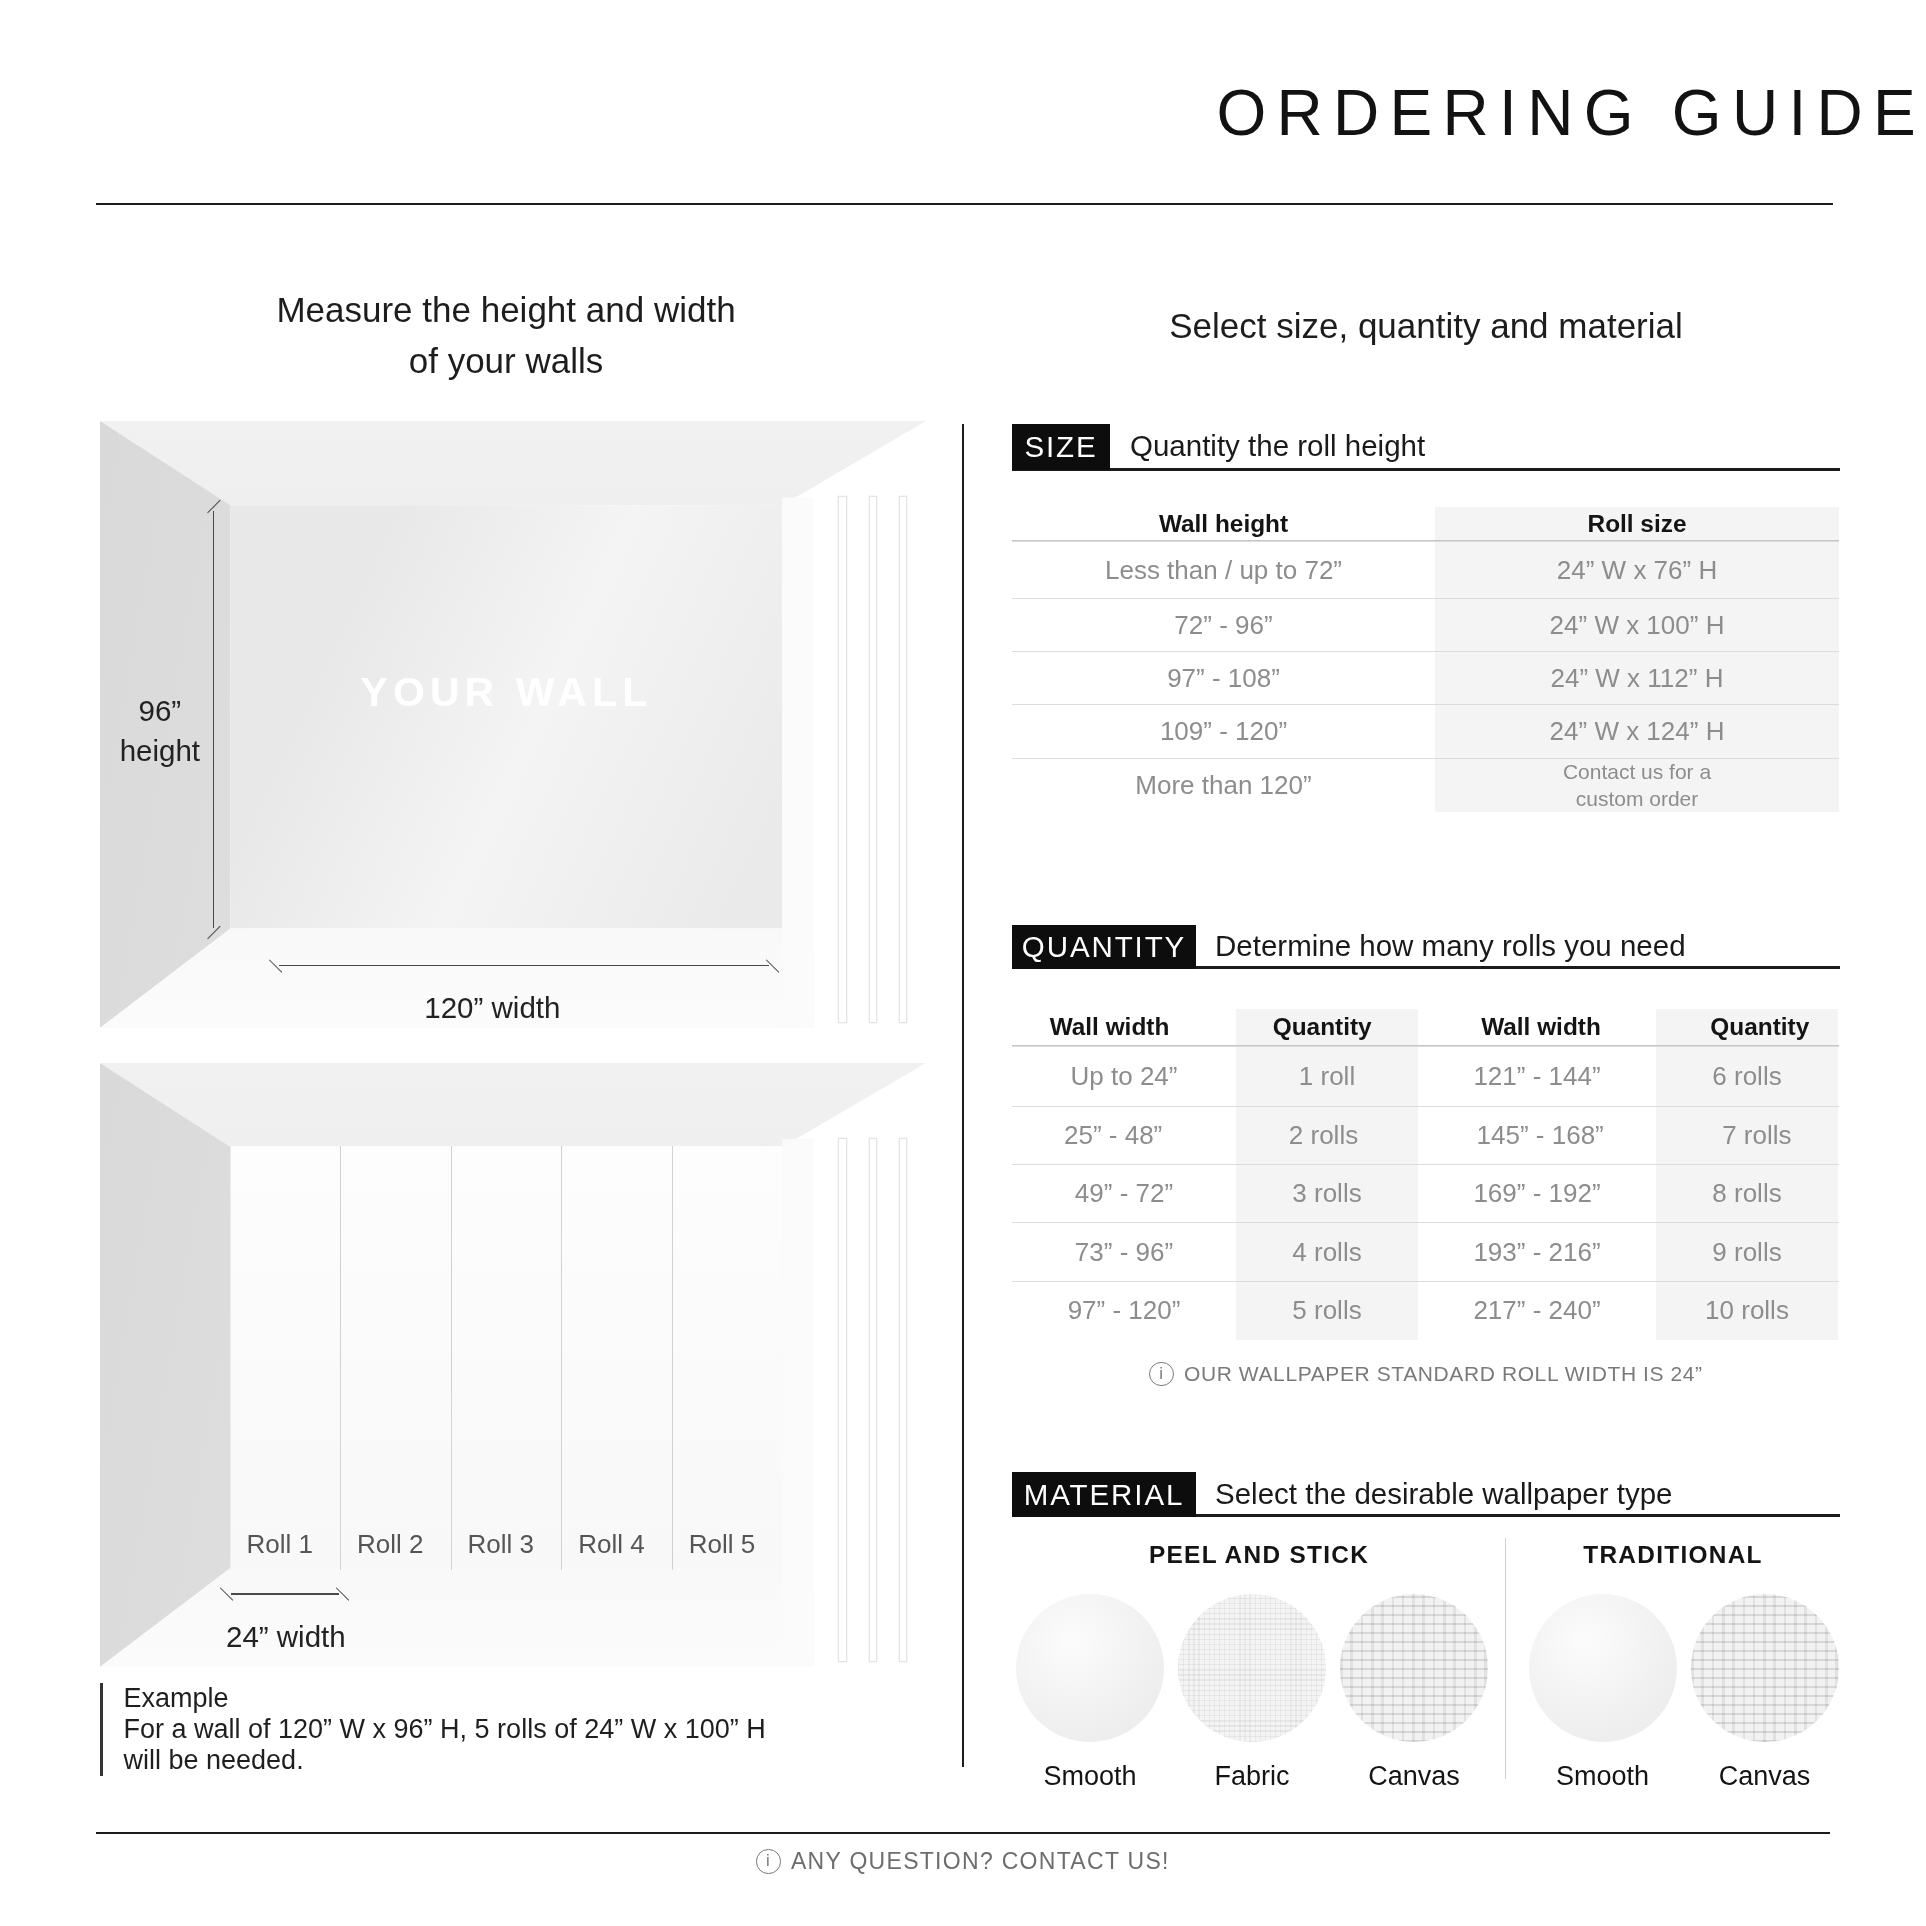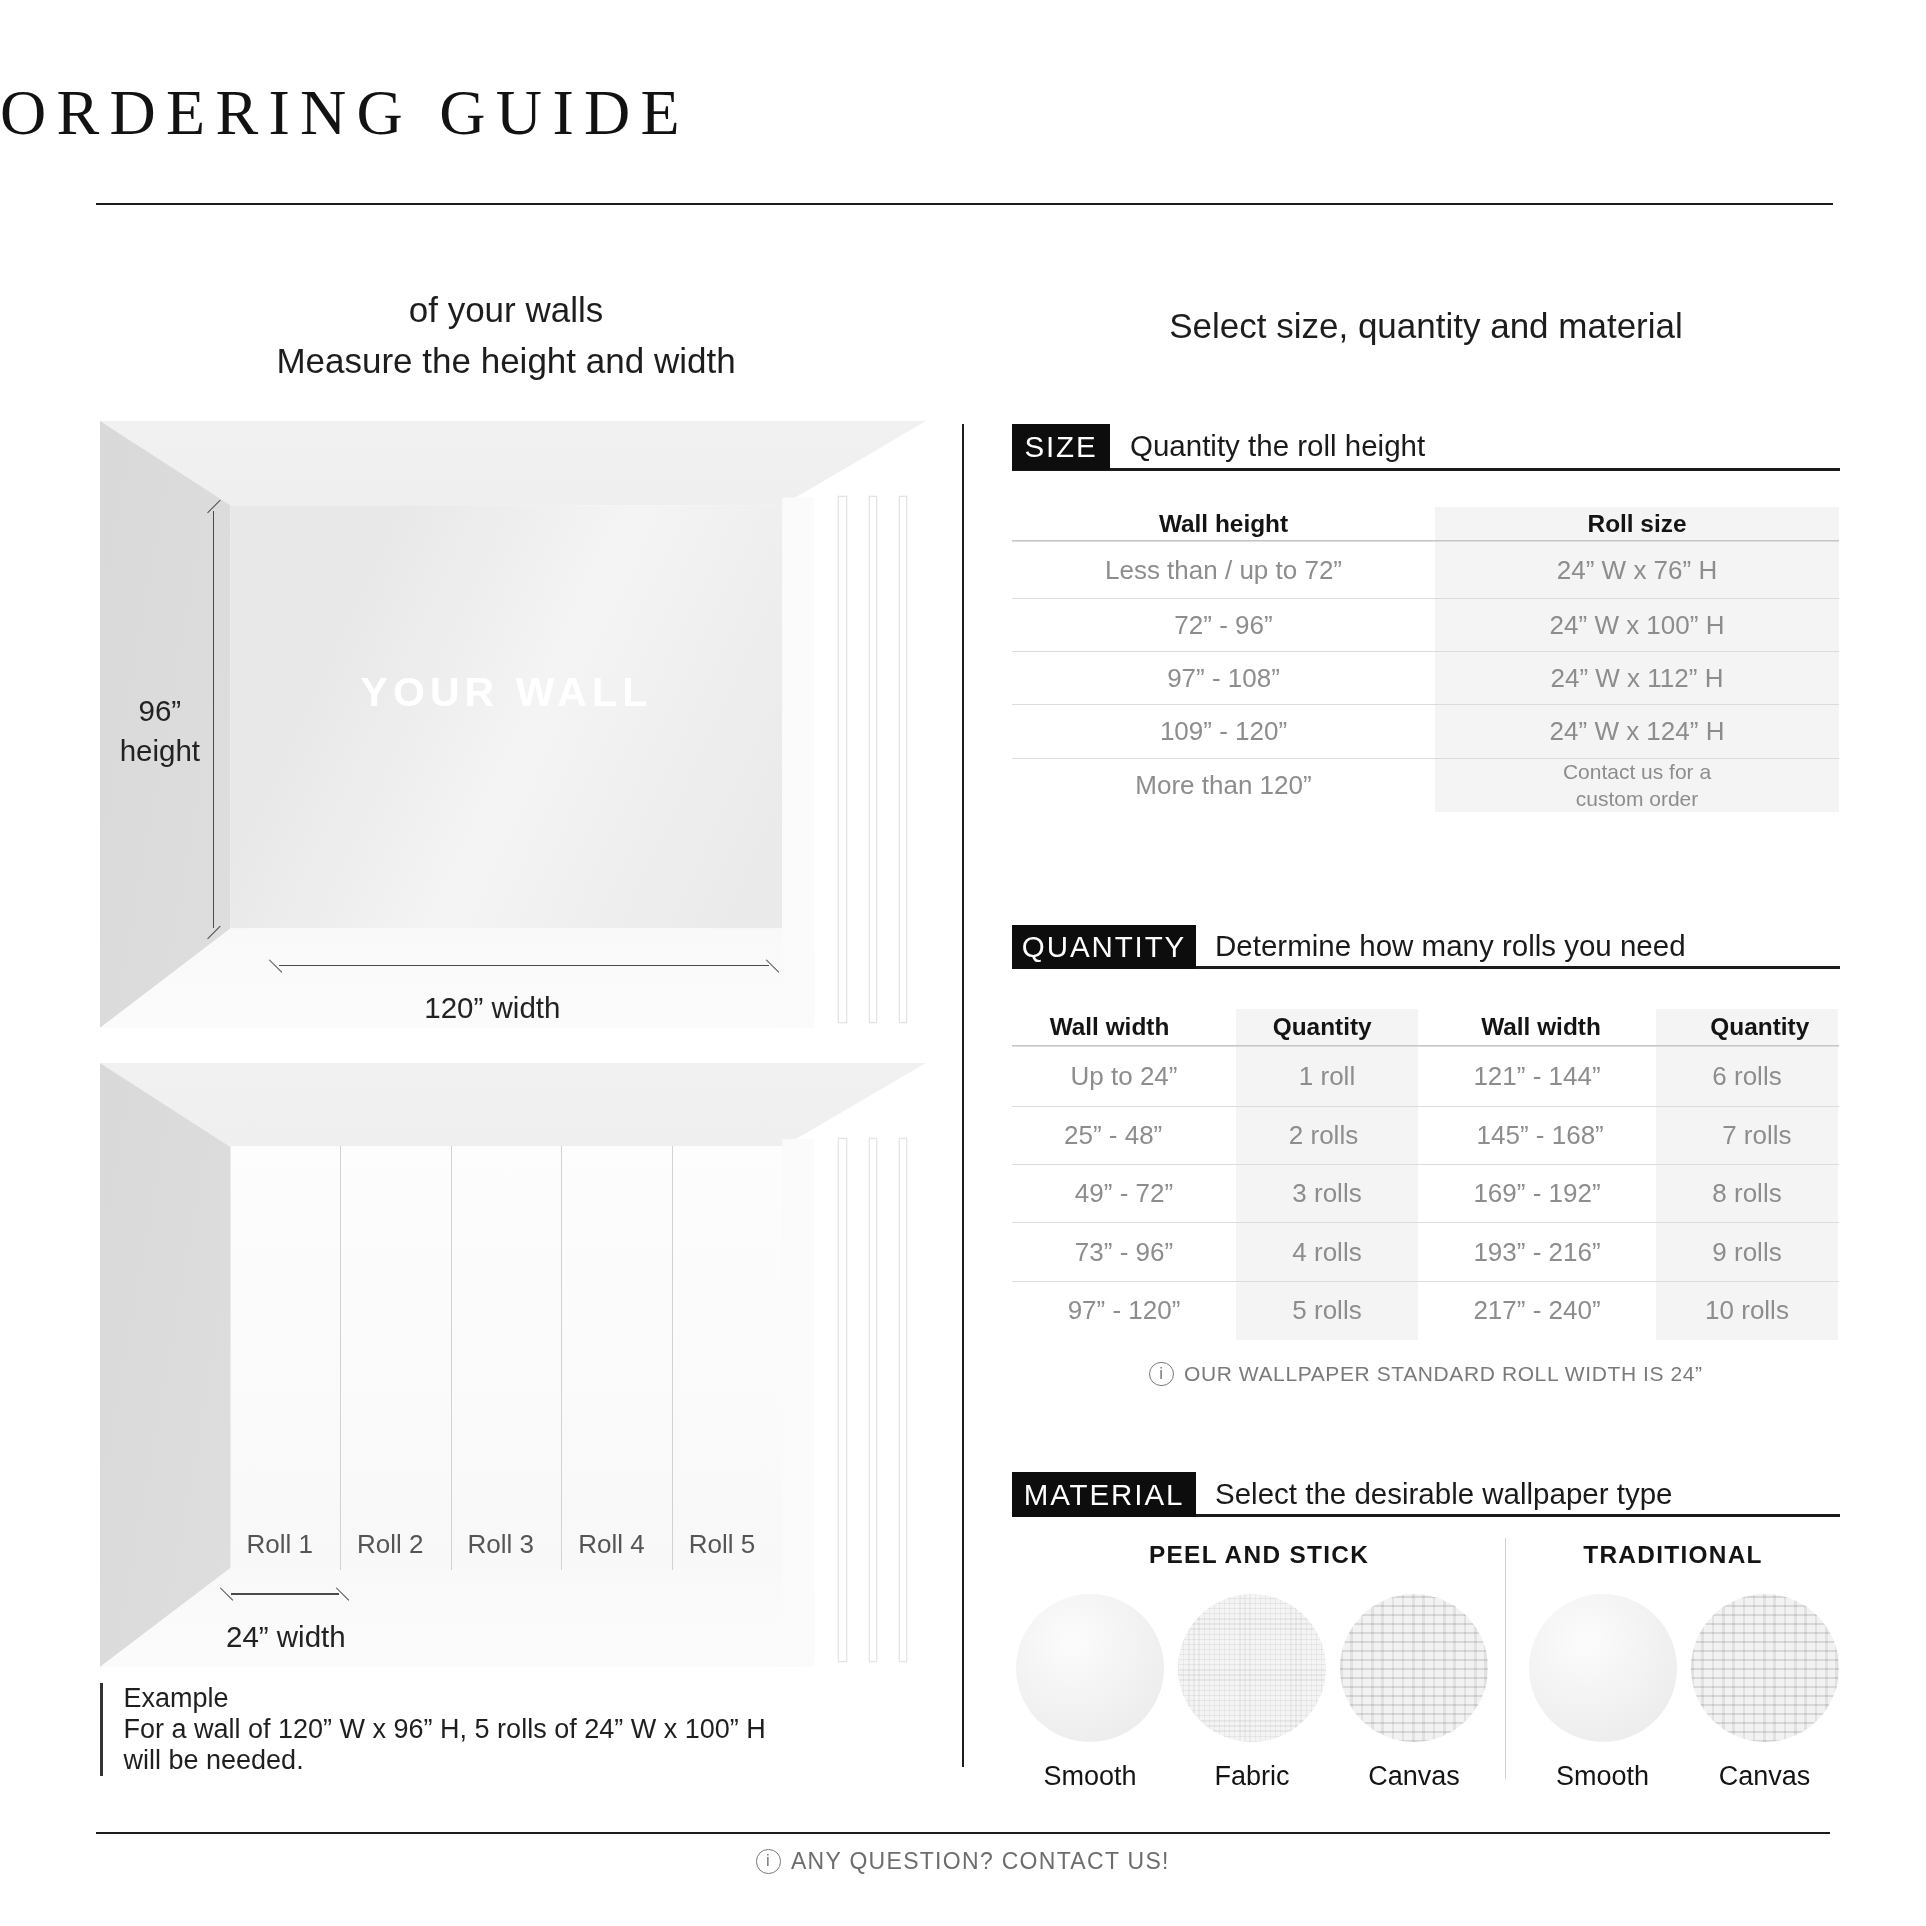--- a/index.html
+++ b/index.html
@@ -2,22 +2,22 @@
 <html style="font-size:10.3px"><head>
 <meta charset="utf-8">
 <style>
   html,body{margin:0;padding:0;background:#ffffff;}
   #page{position:relative;width:1926px;height:1926px;background:#ffffff;overflow:hidden;
         font-family:"Liberation Sans", sans-serif;color:#1a1a1a;}
   .abs{position:absolute;}
   .rule{position:absolute;background:#1b1b1b;height:1.9px;}
 
   
-  #page-title{left:0;right:0;top:76px;text-align:left;font-size:64px;font-weight:400;
-              letter-spacing:10.3px;color:#121212;font-family:Liberation Serif, serif;}
+  #page-title{left:0;right:0;top:76px;text-align:right;font-size:64px;font-weight:400;
+              letter-spacing:10.3px;color:#121212;}
   .col-heading{font-size:35px;line-height:1.46;text-align:center;color:#1d1d1d;}
 
   
   .sec-underline{position:absolute;background:#1b1b1b;height:2.6px;}
   .badge{position:absolute;background:#0d0d0d;color:#ffffff;display:flex;align-items:center;
          justify-content:center;font-size:29.5px;letter-spacing:1.9px;z-index:2;}
   .sec-title{position:absolute;font-size:29.5px;color:#1a1a1a;white-space:nowrap;}
 
   
   .slab{position:absolute;background:#f4f4f4;z-index:0;}
@@ -99,22 +99,22 @@
 </head>
 <body>
 
 <div id="page">
 
   <div class="abs" id="page-title">ORDERING GUIDE</div>
   <div class="rule" style="left:96px;top:203px;width:1737px;"></div>
   <div id="col-divider"></div>
 
   <div class="abs col-heading" style="left:100px;width:812px;top:284px;">
+    <div>Measure the height and width</div>
     <div>of your walls</div>
-    <div>Measure the height and width</div>
   </div>
 
   <div class="room" id="room1">
     <div class="surf ceiling"></div>
     <div class="surf left-wall"></div>
     <div class="surf back-wall"></div>
     <div class="surf floor"></div>
     <div class="surf window-pillar"></div>
     <div class="surf window-glass"></div>
     <div class="window-bar" style="left:89.5%;"></div>

